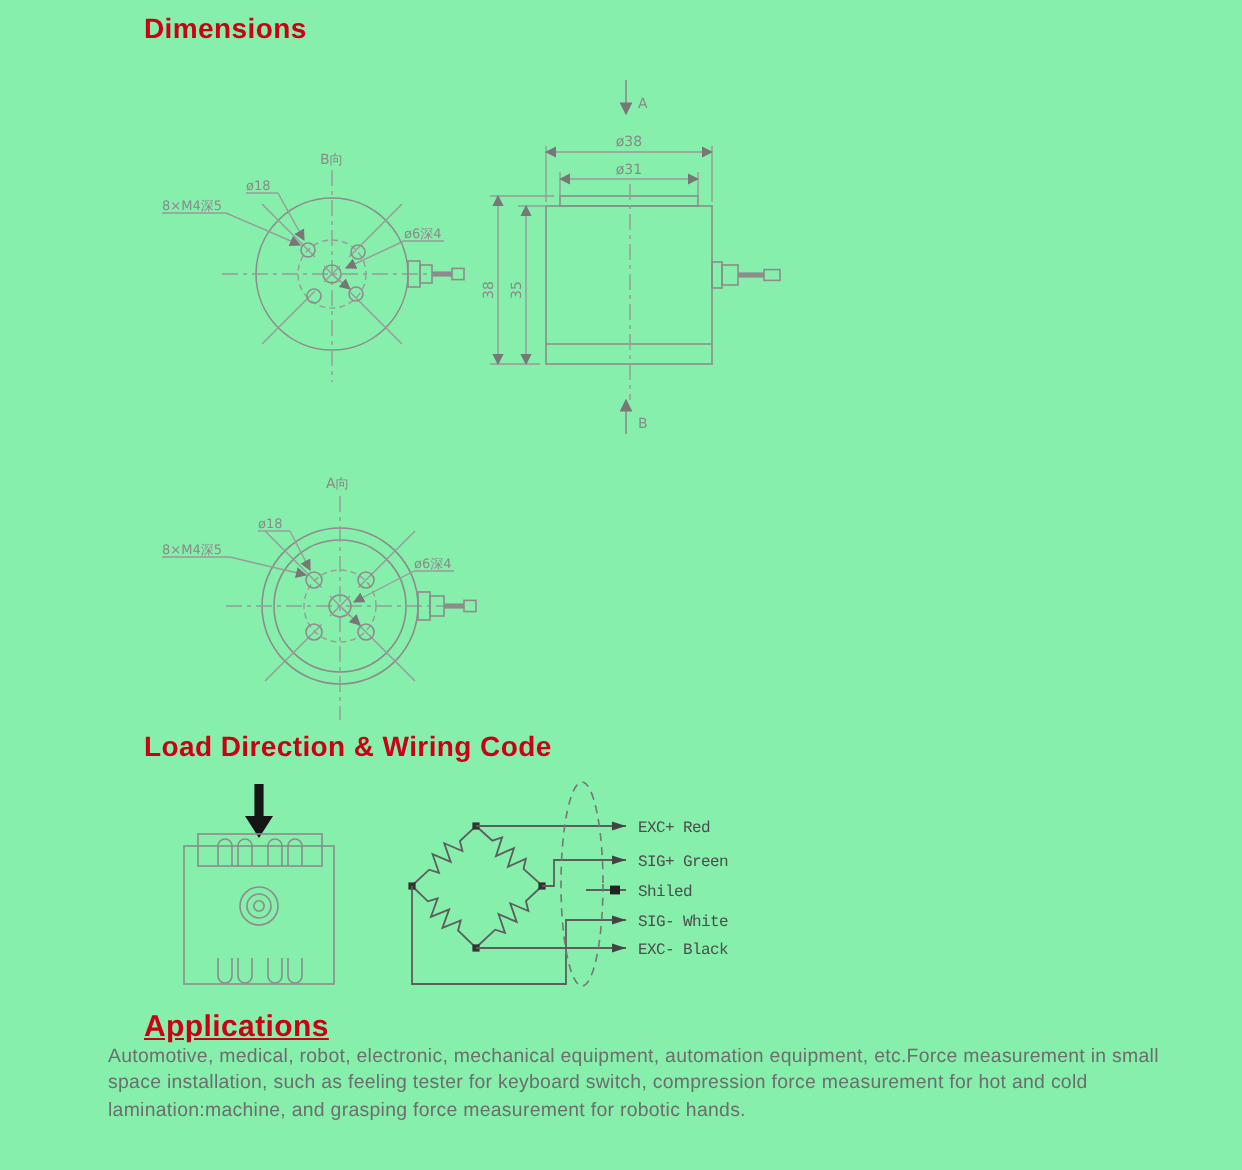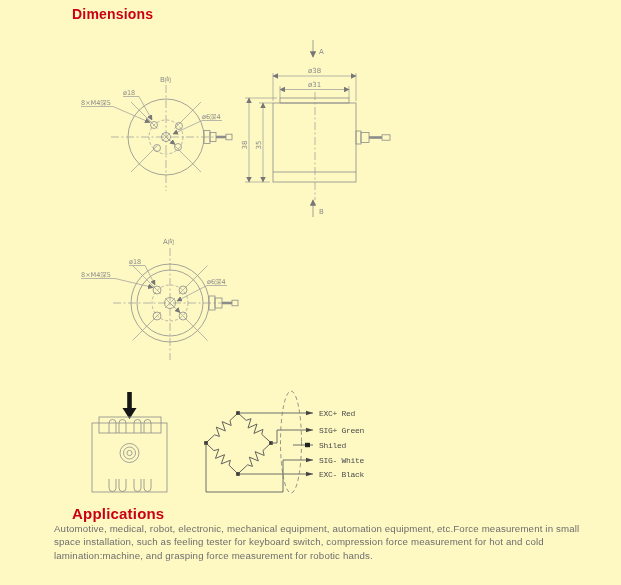--- a/index.html
+++ b/index.html
@@ -1,27 +1,27 @@
 <!DOCTYPE html>
 <html><head>
 <meta charset="utf-8">
 <style>
   html,body{margin:0;padding:0;background:#ffffff;}
   .page{
-    position:relative;width:621px;height:585px;background:#fef9c3;
+    position:relative;width:621px;height:585px;background:#86efac;
     font-family:"Liberation Sans",sans-serif;overflow:hidden;
   }
   .heading{
     position:absolute;left:72px;margin:0;
     font-size:14px;font-weight:700;letter-spacing:.2px;
     color:#cb0014;
   }
   #h-dimensions{top:6px;}
   #h-loadwiring{top:365px;}
-  #h-applications{top:505px;font-size:15px;}
+  #h-applications{top:505px;font-size:15px;text-decoration:underline;}
   .body-text{
     position:absolute;left:54px;top:522px;width:546px;margin:0;
     font-size:9.7px;line-height:13.4px;color:#6d6d6d;letter-spacing:.15px;
   }
   svg{position:absolute;overflow:visible;}
   svg text{font-family:"DejaVu Sans",sans-serif;fill:#8a8a8a;}
   .dwg-line{stroke:#8c8c8c;stroke-width:.8;fill:none;}
   .dwg-thin{stroke:#9a9a9a;stroke-width:.7;fill:none;}
   .cl{stroke:#9a9a9a;stroke-width:.7;fill:none;stroke-dasharray:8 2.5 2 2.5;}
   .dash{stroke:#9a9a9a;stroke-width:.7;fill:none;stroke-dasharray:3 2;}
@@ -178,20 +178,21 @@
       <text class="lbl" x="26" y="49">8×M4深5</text>
       <line class="dwg-thin" x1="26" y1="50.5" x2="60" y2="50.5"></line>
       <line class="dwg-thin" x1="60" y1="50.5" x2="98" y2="59.5" marker-end="url(#arrA)"></line>
       <line class="dwg-thin" x1="116" y1="76" x2="125" y2="84.5" marker-end="url(#arrA)"></line>
       <text class="lbl" x="152" y="56">ø6深4</text>
       <line class="dwg-thin" x1="152" y1="57.5" x2="172" y2="57.5"></line>
       <line class="dwg-thin" x1="152" y1="57.5" x2="122" y2="73" marker-end="url(#arrA)"></line>
     </g>
   </svg>
 
+  <h2 class="heading" id="h-loadwiring">Load Direction &amp; Wiring Code</h2>
 
   <svg width="125" height="115" style="left:68px;top:388px;" viewBox="0 0 125 115">
     <g>
       <line x1="61.5" y1="4" x2="61.5" y2="21" stroke="#161616" stroke-width="4.6"></line>
       <polygon points="54.5,20 68.5,20 61.5,31" fill="#161616"></polygon>
     </g>
     <g>
       <rect class="dwg-line" x="24" y="35" width="75" height="69"></rect>
       <rect class="dwg-line" x="31" y="29" width="62" height="16"></rect>
       <g>

